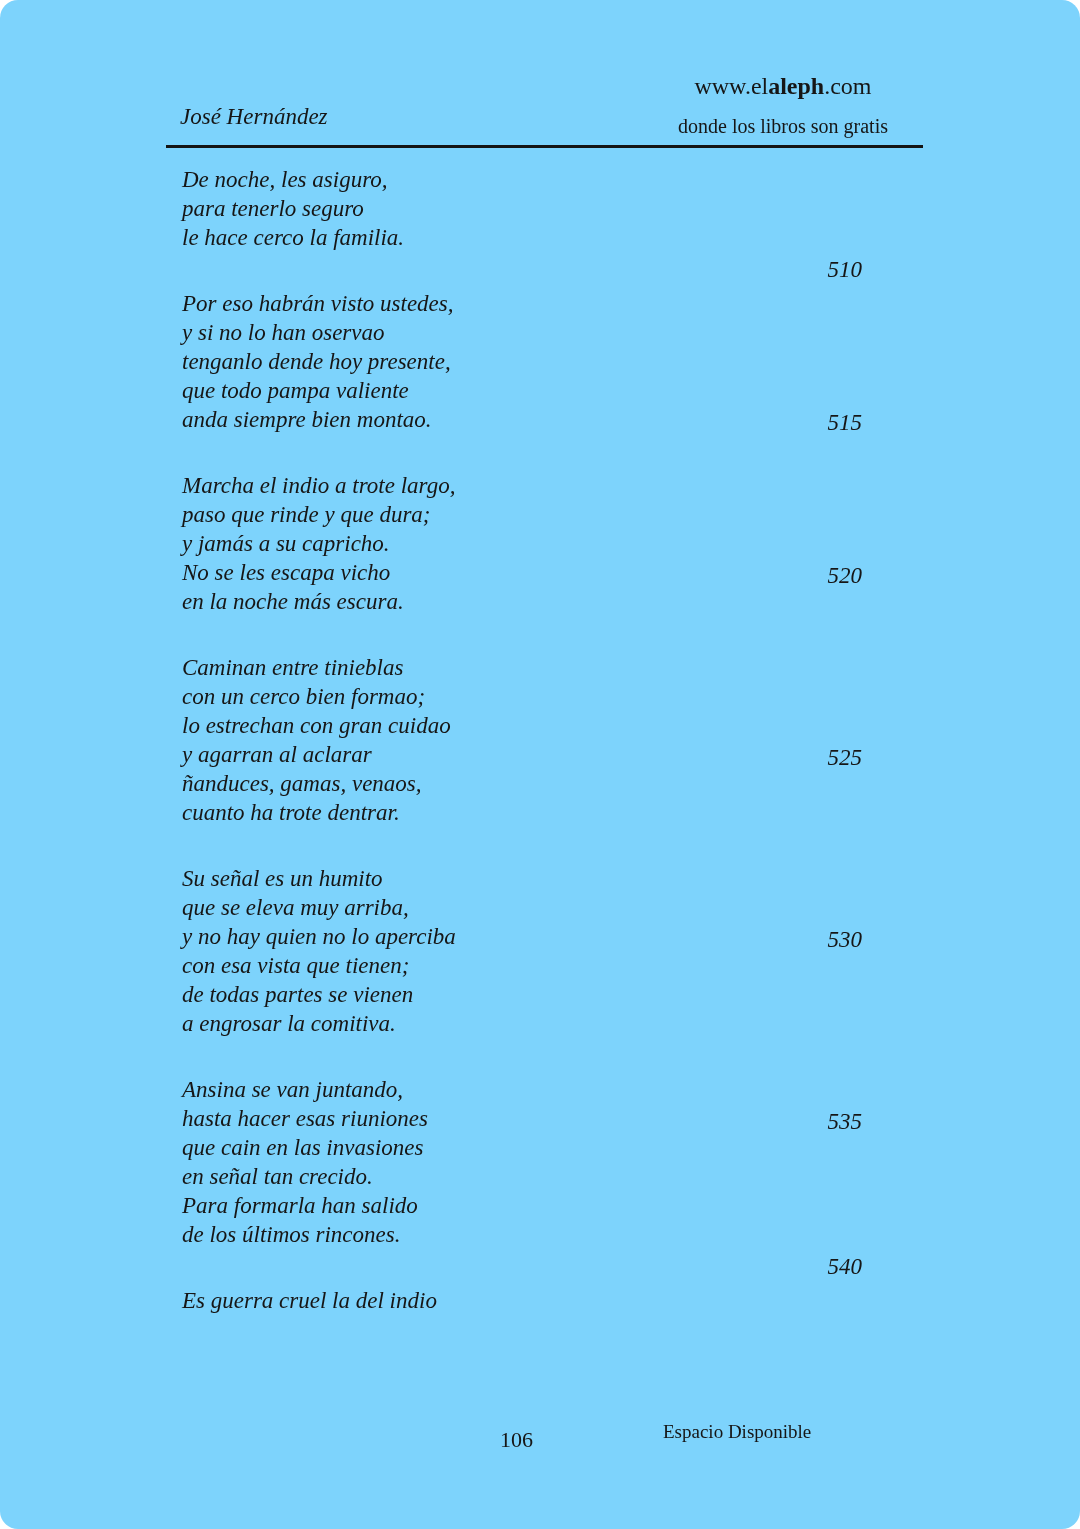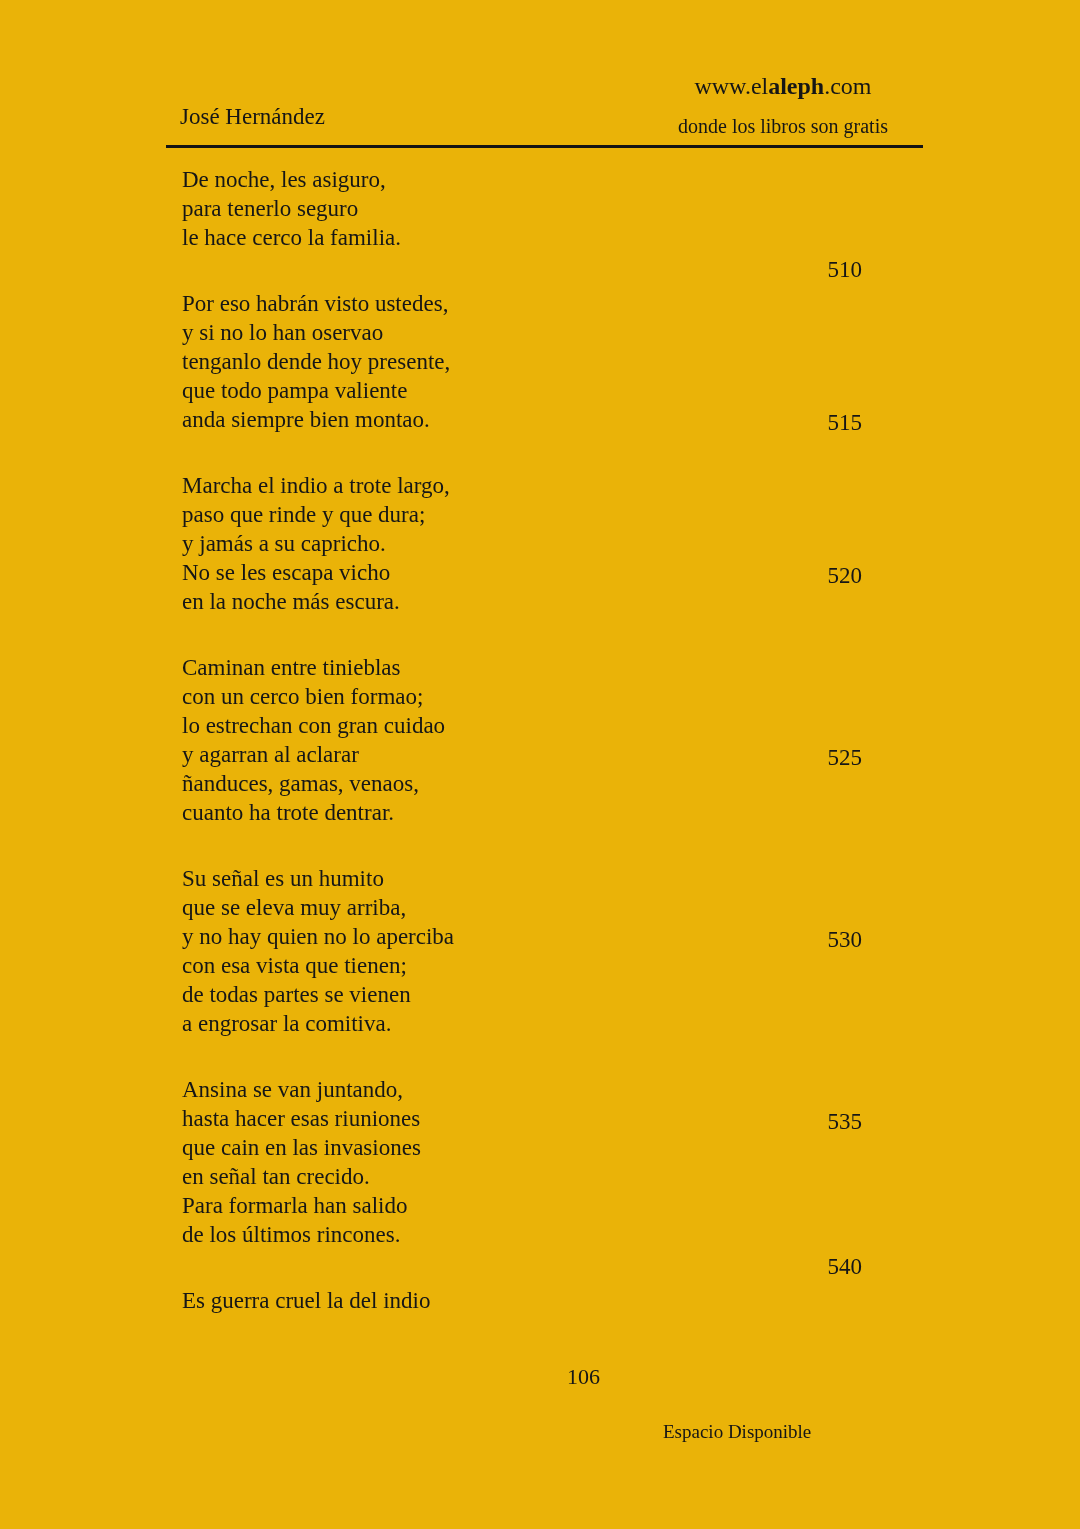--- a/index.html
+++ b/index.html
@@ -6,51 +6,53 @@
   body {
     width: 1080px; height: 1529px;
     background: #ffffff;
     font-family: "Liberation Serif", serif;
     color: #161616;
     position: relative;
     overflow: hidden;
   }
   .page {
     position: absolute; inset: 0;
-    background: #eab308;
+    background: #7dd3fc;
+    border-radius: 18px;
   }
   .header-right {
     position: absolute; left: 618px; top: 71px; width: 330px;
     text-align: center;
   }
   .site-line { font-size: 24px; line-height: 30px; white-space: nowrap; }
   .site-bold { font-weight: bold; }
   .tagline { font-size: 20px; line-height: 24px; margin-top: 13px; white-space: nowrap; }
   .author {
     position: absolute; left: 180px; top: 104px;
-    font-size: 23px; white-space: nowrap;
+    font-style: italic; font-size: 23px; white-space: nowrap;
   }
   .rule {
     position: absolute; left: 166px; top: 145px;
     width: 757px; height: 3px; background: #141414;
   }
   .poem {
     position: absolute; left: 182px; top: 165px; width: 680px;
     font-size: 23px;
   }
   .stanza { margin: 0 0 37px 0; }
   .stanza:last-child { margin-bottom: 0; }
   .vline {
     position: relative; height: 29px; line-height: 29px;
     white-space: nowrap;
+    font-style: italic;
   }
   .vnum { position: absolute; right: 0; top: 0; margin-top: 32px; }
   .footer-num {
-    position: absolute; left: 500px; top: 1364px; width: 100px;
-    text-align: right; font-size: 22px;
+    position: absolute; left: 500px; top: 1427px; width: 100px;
+    text-align: left; font-size: 22px;
   }
   .footer-note {
     position: absolute; left: 663px; top: 1421px;
     font-size: 19px; white-space: nowrap;
   }
 </style>
 </head>
 <body>
 
 <div class="page">

